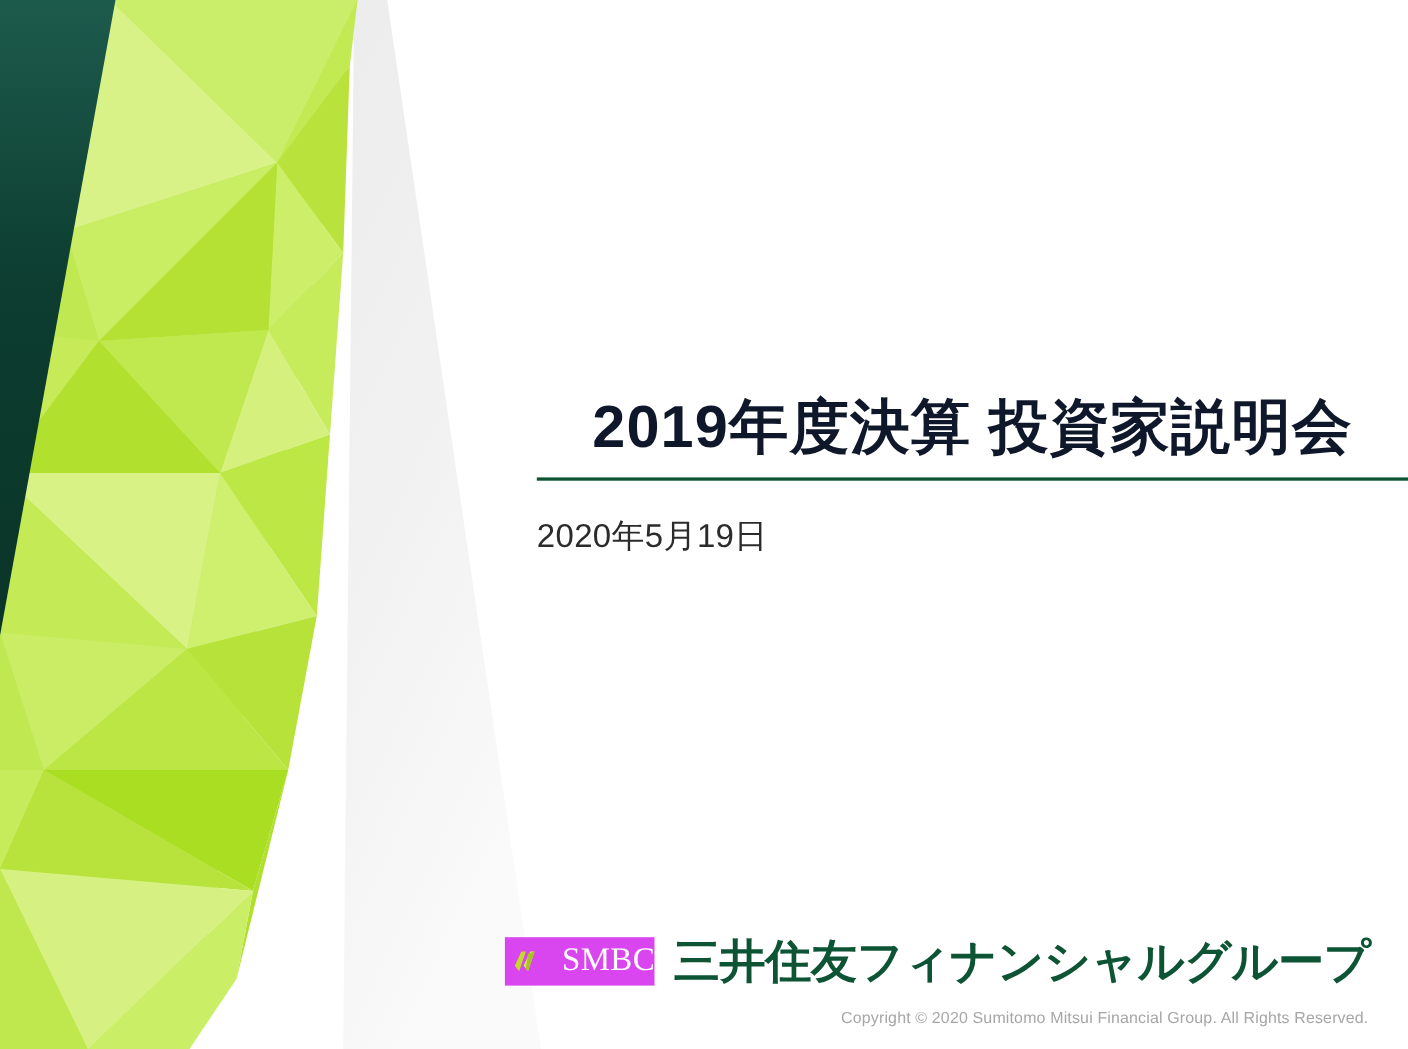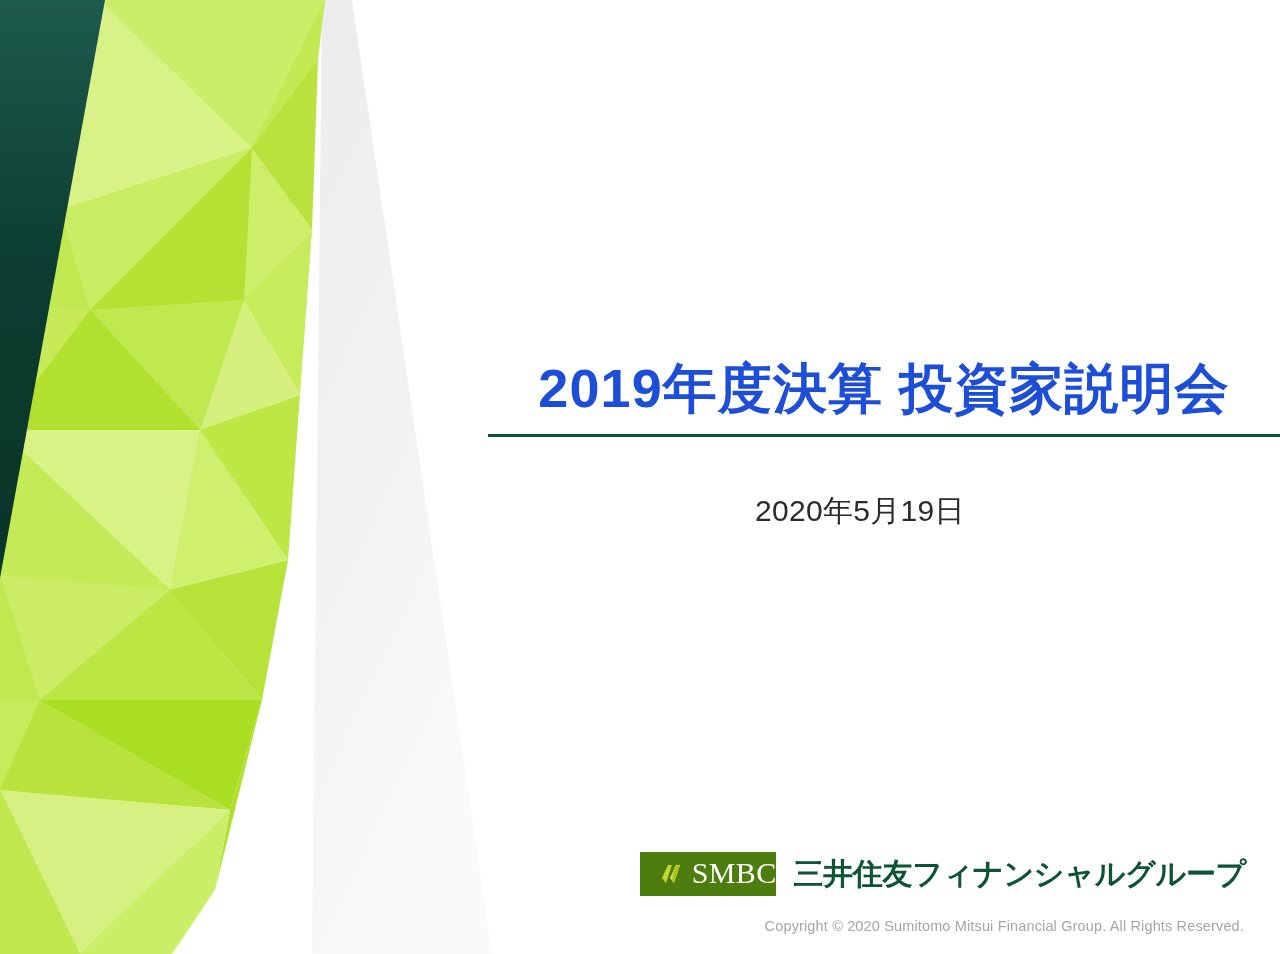--- a/index.html
+++ b/index.html
@@ -29,71 +29,71 @@
     position:absolute;
     left:488px;top:358px;
     width:792px;
   }
   #page-title{
     margin:0;
     font-size:54px;
     font-weight:bold;
     line-height:1.12;
     letter-spacing:0.02em;
-    color:#1d4ed8;
+    color:#0f172a;
     text-align:center;
     white-space:nowrap;
   }
   #title-rule{
     margin-top:16px;
     height:3px;
     background:#0d5434;
     width:792px;
   }
   #presentation-date{
     margin:0;
-    padding-top:54px;
+    padding-top:30px;
     font-size:30px;
     font-weight:400;
     color:#2b2b2b;
-    text-align:center;
+    text-align:left;
     padding-right:48px;
     letter-spacing:0.01em;
     white-space:nowrap;
   }
 
   
   #brand-footer{
     position:absolute;
     right:34px;bottom:58px;
     display:flex;
     align-items:center;
     gap:17px;
   }
   #smbc-logo-box{
     width:136px;height:44px;
-    background:#4d7c0f;
+    background:#d946ef;
     display:flex;
     align-items:center;
-    justify-content:flex-end;
+    justify-content:space-between;
     padding-left:4px;
     box-sizing:border-box;
   }
   #smbc-mark{width:30px;height:30px;flex:0 0 auto;}
   #smbc-wordmark{
     color:#ffffff;
     font-family:"Liberation Serif","DejaVu Serif",serif;
     font-size:30px;
     line-height:1;
     letter-spacing:0.01em;
     padding-left:5px;
     padding-bottom:2px;
   }
   #brand-name-ja{
-    font-size:30px;
+    font-size:42px;
     font-weight:bold;
     color:#0d5434;
     letter-spacing:-0.01em;
     line-height:1;
     white-space:nowrap;
   }
   #copyright{
     position:absolute;
     right:36px;bottom:20px;
     font-size:14.5px;

